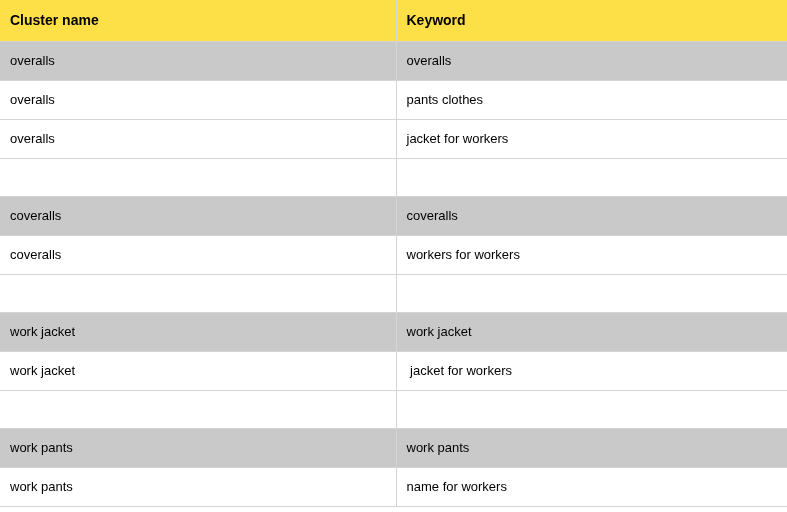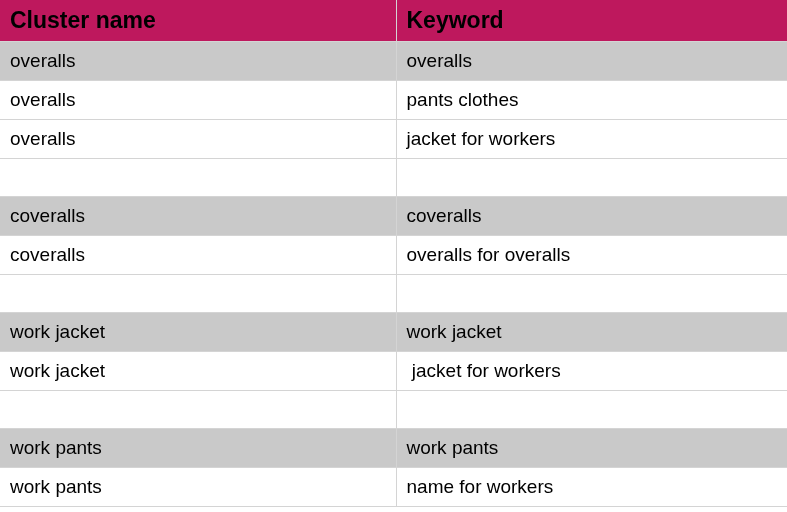--- a/index.html
+++ b/index.html
@@ -22,33 +22,33 @@
   table.cluster-table col.col-cluster { width: 396px; }
   table.cluster-table col.col-keyword { width: 391px; }
 
   table.cluster-table th,
   table.cluster-table td {
     border-right: 1px solid #d4d4d4;
     border-bottom: 1px solid #d4d4d4;
     height: 38px;
     box-sizing: border-box;
     padding: 0 10px;
-    font-size: 19px;
+    font-size: 13px;
     line-height: 38px;
     text-align: left;
     vertical-align: middle;
     white-space: pre;
     overflow: hidden;
   }
   table.cluster-table th {
     font-weight: bold;
-    background: #be185d;
+    background: #fde047;
     height: 41px;
     line-height: 41px;
-    font-size: 23px;
+    font-size: 14px;
   }
   table.cluster-table td:last-child,
   table.cluster-table th:last-child {
     border-right: none;
   }
   tr.shaded td {
     background: #c9c9c9;
   }
   tr.plain td {
     background: #ffffff;
@@ -89,21 +89,21 @@
       <tr class="spacer">
         <td></td>
         <td></td>
       </tr>
       <tr class="shaded">
         <td>coveralls</td>
         <td>coveralls</td>
       </tr>
       <tr class="plain">
         <td>coveralls</td>
-        <td>overalls for overalls</td>
+        <td>workers for workers</td>
       </tr>
       <tr class="spacer">
         <td></td>
         <td></td>
       </tr>
       <tr class="shaded">
         <td>work jacket</td>
         <td>work jacket</td>
       </tr>
       <tr class="plain">

